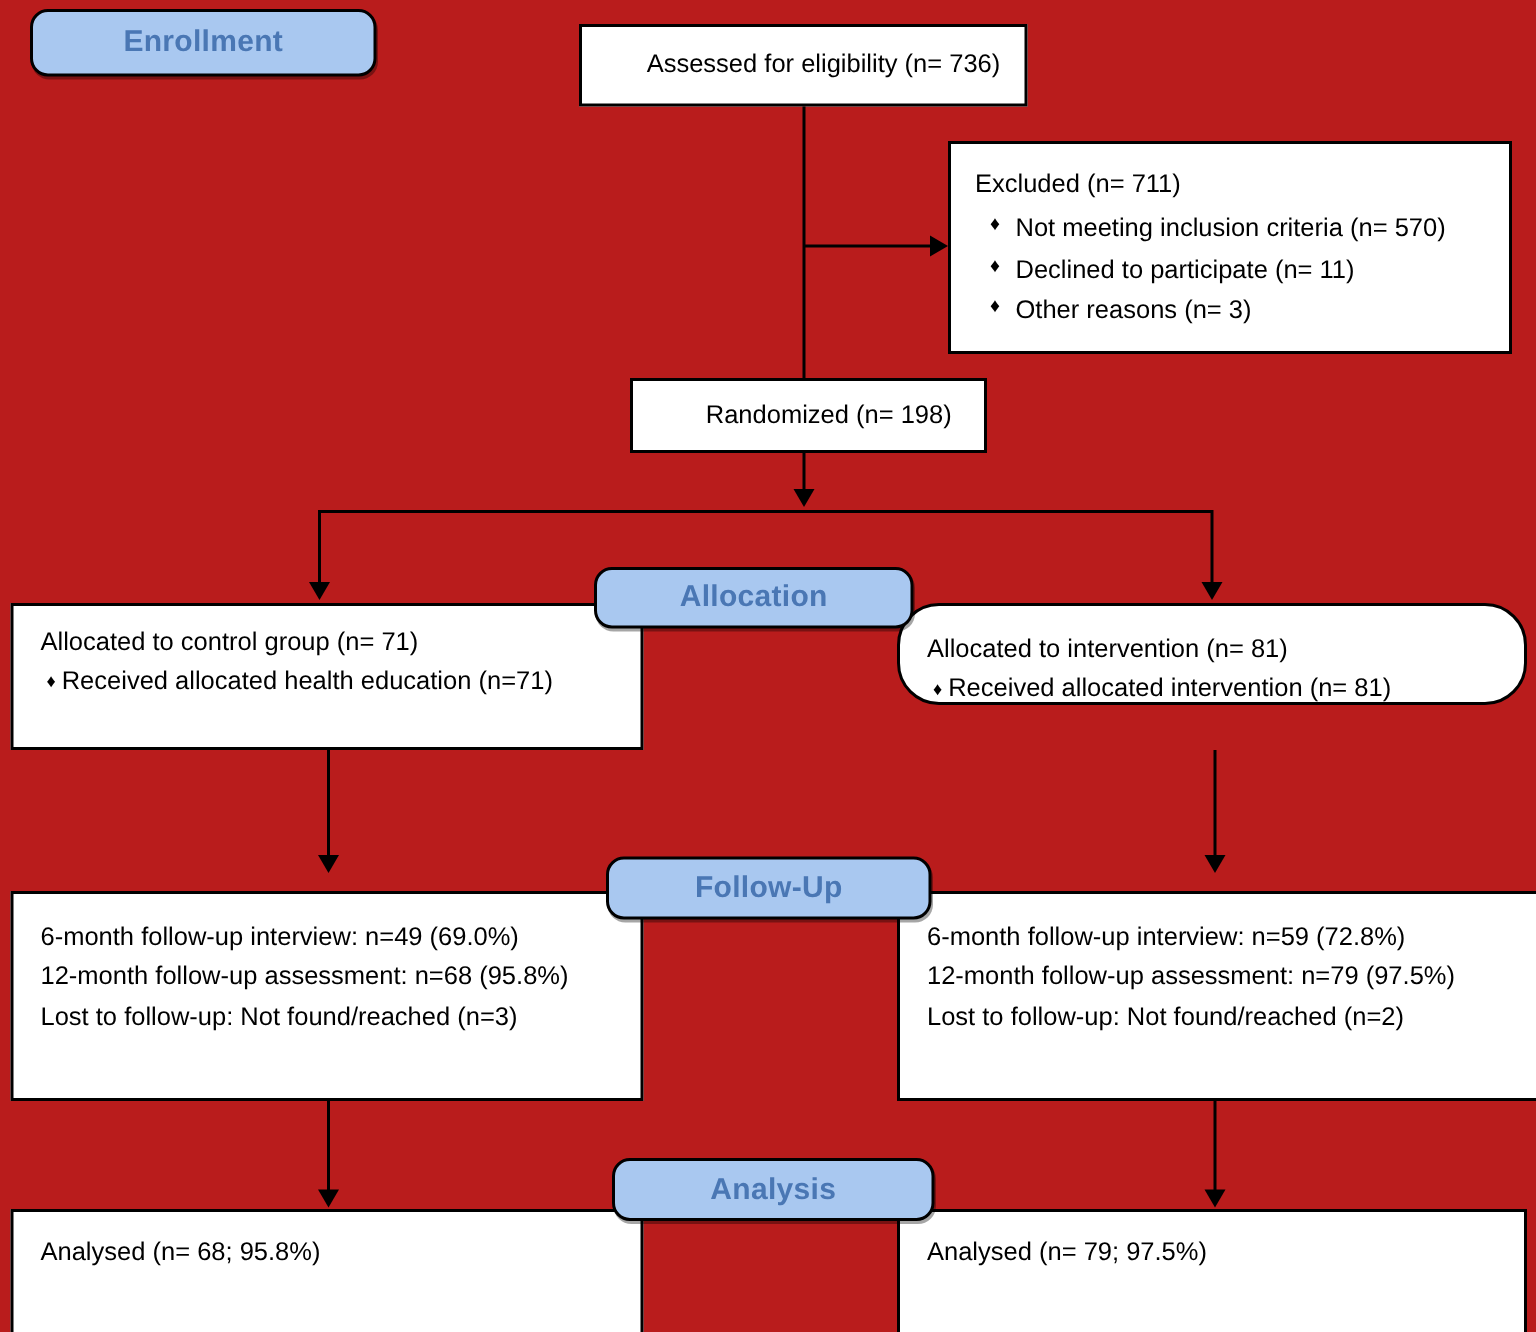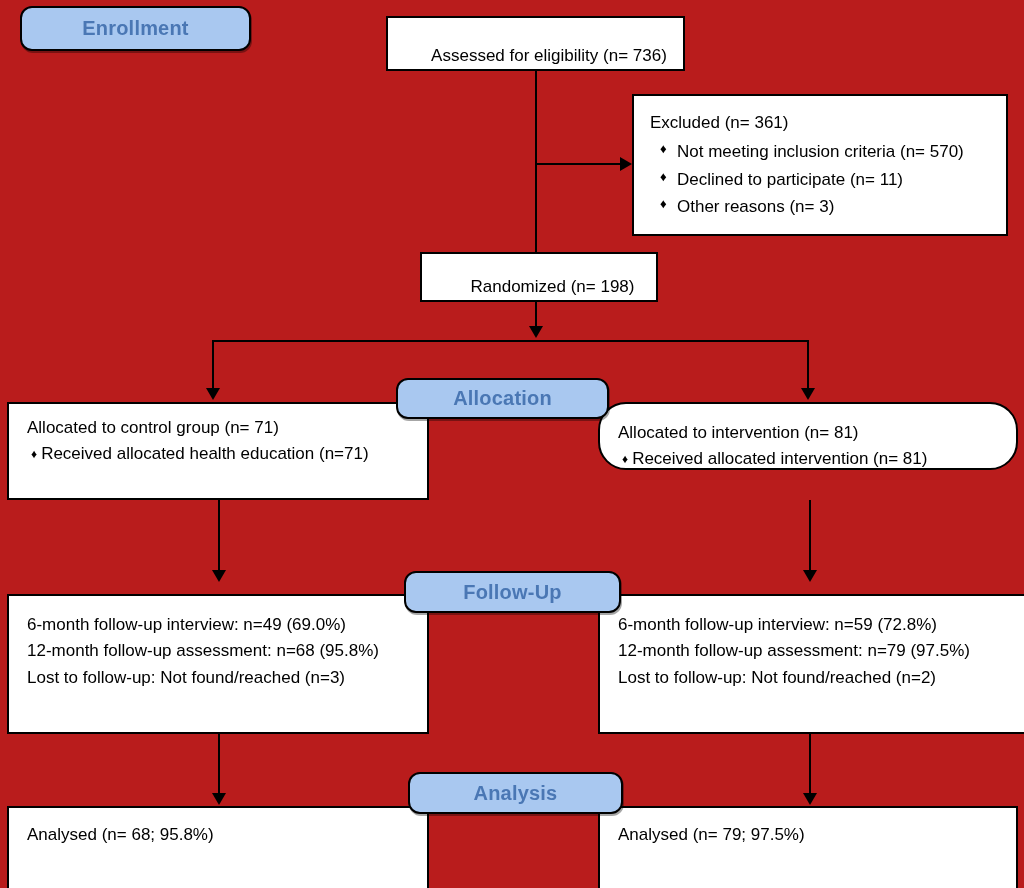--- a/index.html
+++ b/index.html
@@ -30,21 +30,21 @@
     line-height: 1.55;
   }
   .box .txt {
     display: block;
     white-space: nowrap;
   }
 
   
   .box.center {
     display: flex;
-    align-items: flex-end;
+    align-items: center;
     justify-content: center;
     padding-left: 27px;
   }
 
   
   .box.pad {
     padding: 9px 0 0 14px;
   }
 
   
@@ -149,21 +149,21 @@
   <div class="box center" style="left:386px; top:16px; width:299px; height:55px;">
     <span class="txt">Assessed for eligibility (n= 736)</span>
   </div>
 
   <div class="vline" style="left:535px; top:71px; height:182px;"></div>
 
   <div class="hline" style="left:536px; top:163px; width:85px;"></div>
   <div class="arrow-right" style="left:620px; top:157px;"></div>
 
   <div class="box pad" style="left:632px; top:94px; width:376px; height:142px; padding-top:14px; padding-left:16px;">
-    <span class="txt">Excluded  (n= 361)</span>
+    <span class="txt">Excluded  (n= 711)</span>
     <ul class="bullets">
       <li>
         <span class="dia">♦</span>
         <span>Not meeting inclusion criteria (n= 570)</span>
       </li>
       <li>
         <span class="dia">♦</span>
         <span>Declined to participate (n= 11)</span>
       </li>
       <li>

